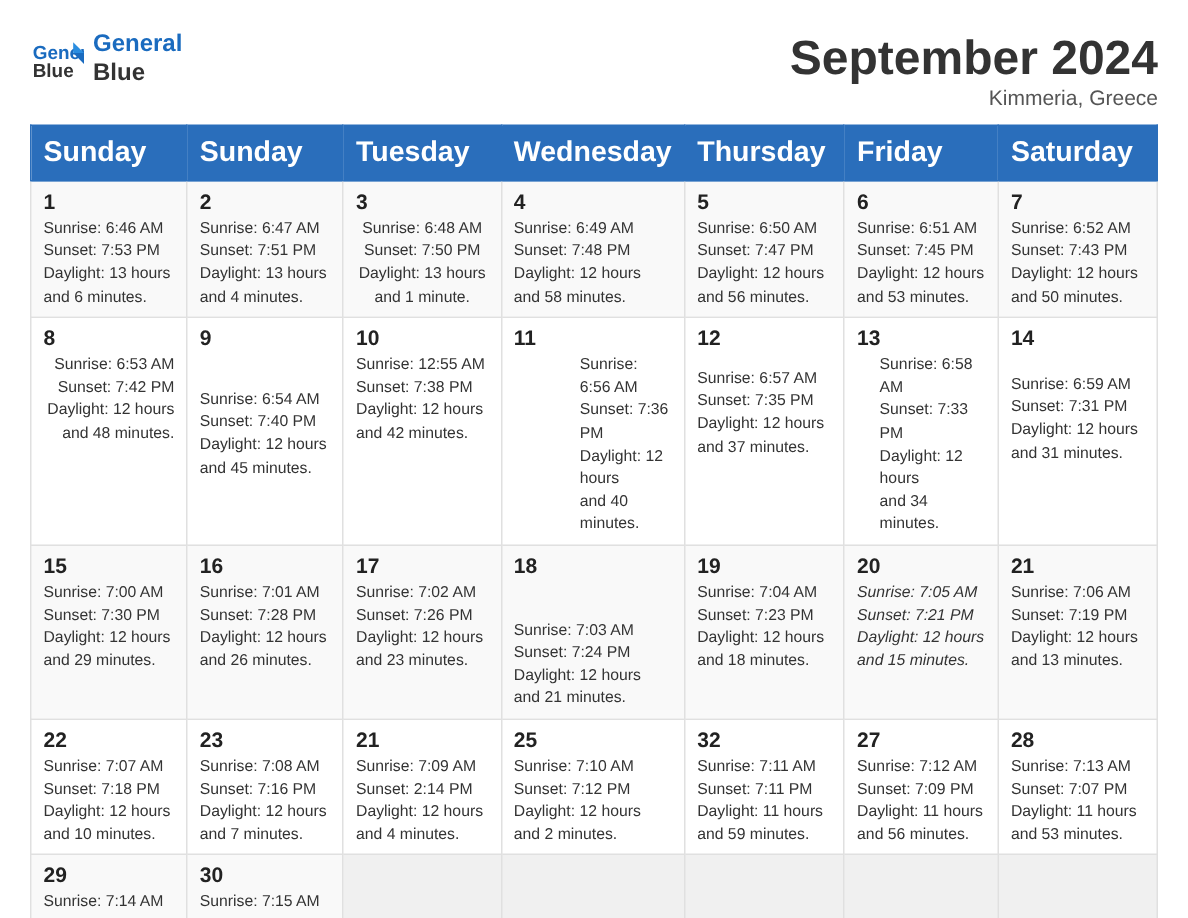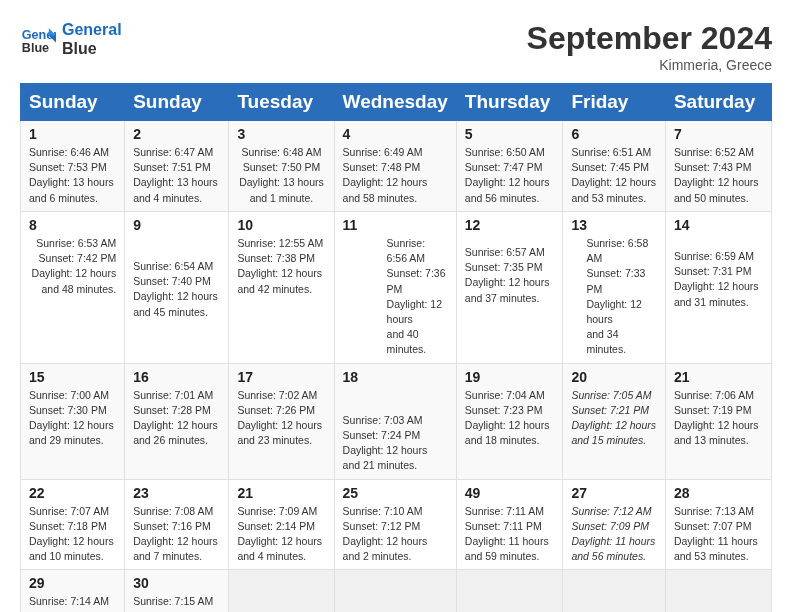--- a/index.html
+++ b/index.html
@@ -296,29 +296,29 @@
 and 4 minutes.</div>
         </td>
         <td>
           <span class="day-num">25</span>
           <div class="day-info" style="white-space: pre-line;">Sunrise: 7:10 AM
 Sunset: 7:12 PM
 Daylight: 12 hours
 and 2 minutes.</div>
         </td>
         <td>
-          <span class="day-num">49</span>
+          <span class="day-num">32</span>
           <div class="day-info" style="white-space: pre-line;">Sunrise: 7:11 AM
 Sunset: 7:11 PM
 Daylight: 11 hours
 and 59 minutes.</div>
         </td>
         <td>
           <span class="day-num">27</span>
-          <div class="day-info" style="white-space: pre-line; font-style: italic;">Sunrise: 7:12 AM
+          <div class="day-info" style="white-space: pre-line;">Sunrise: 7:12 AM
 Sunset: 7:09 PM
 Daylight: 11 hours
 and 56 minutes.</div>
         </td>
         <td>
           <span class="day-num">28</span>
           <div class="day-info" style="white-space: pre-line;">Sunrise: 7:13 AM
 Sunset: 7:07 PM
 Daylight: 11 hours
 and 53 minutes.</div>

